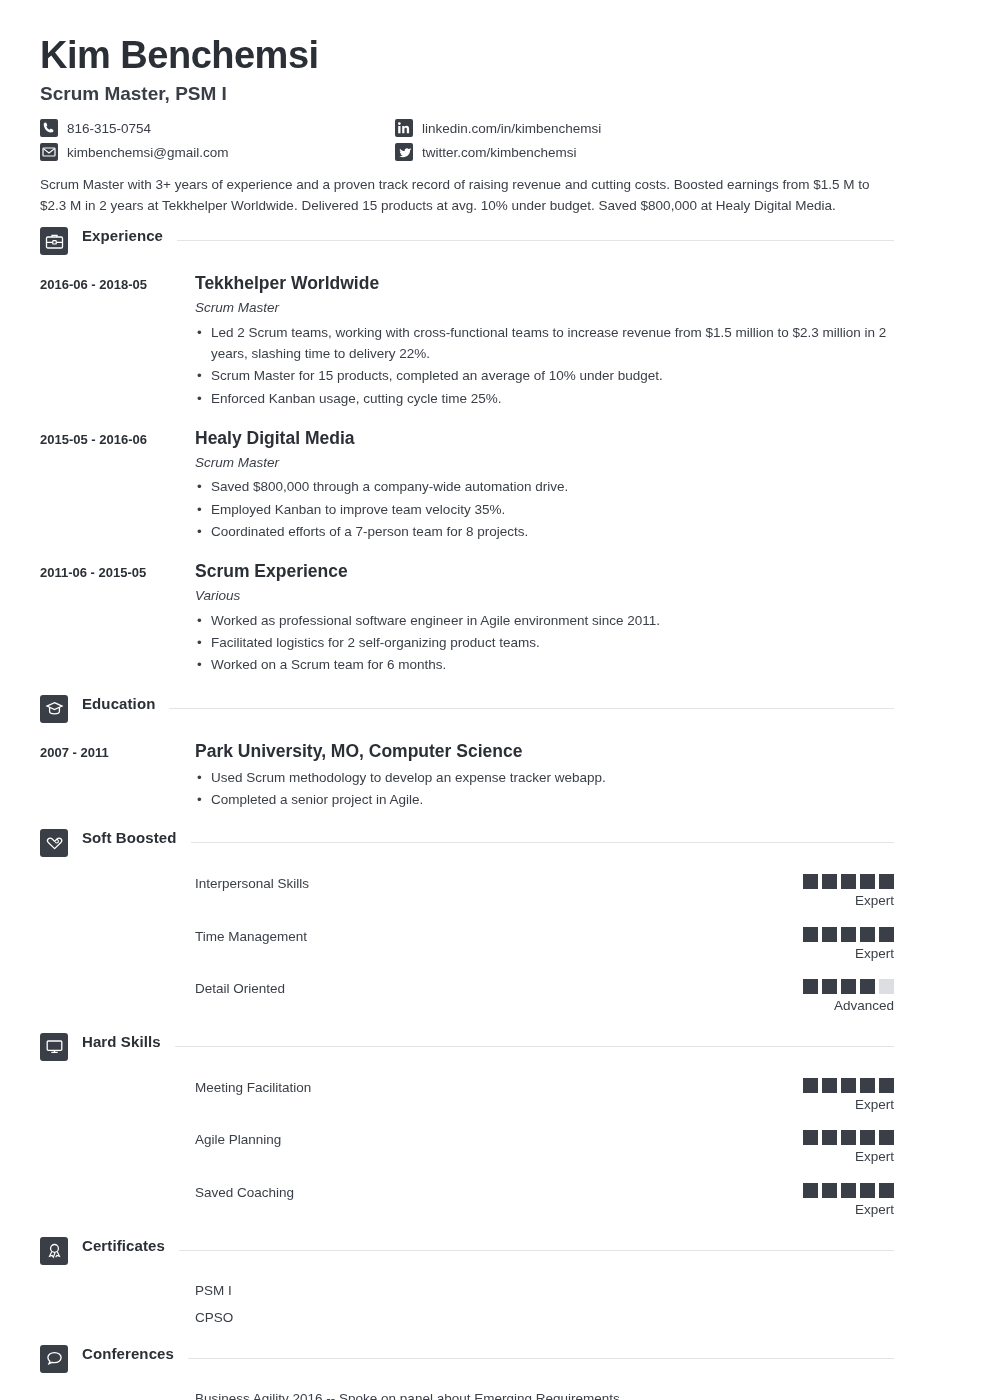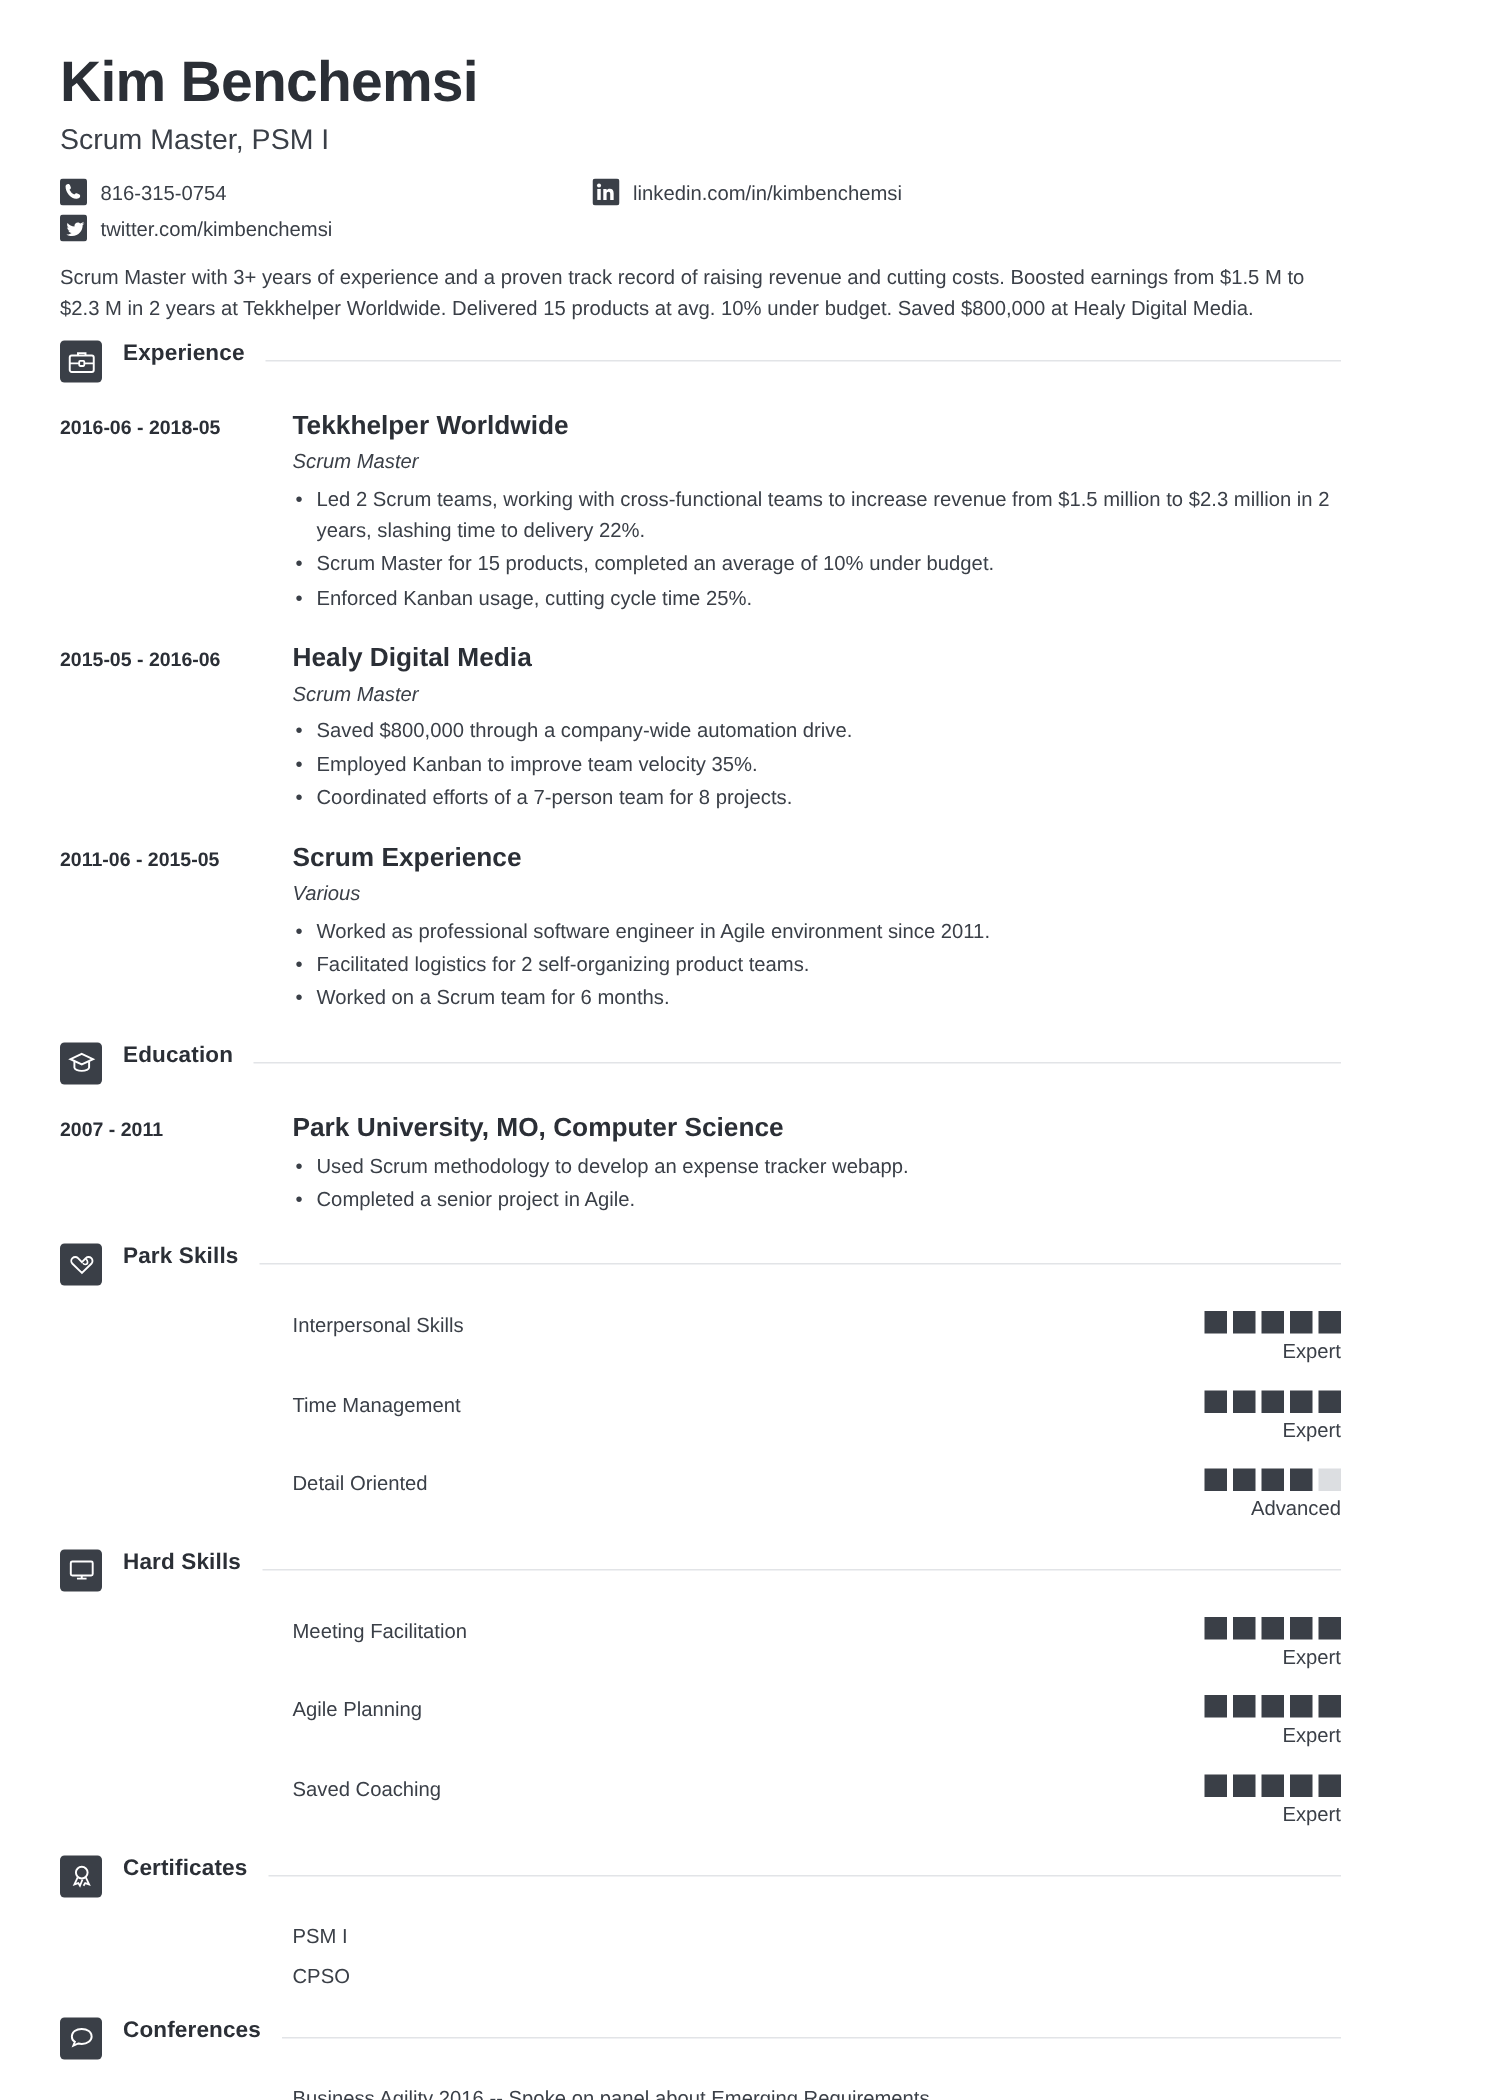--- a/index.html
+++ b/index.html
@@ -22,21 +22,21 @@
   .name {
     font-size: 38px;
     font-weight: bold;
     letter-spacing: -0.5px;
     color: #2b2f36;
     line-height: 1.12;
     margin: 0 0 6px 0;
   }
   .jobtitle {
     font-size: 19px;
-    font-weight: normal;
+    font-weight: bold;
     color: #3a3f47;
     margin: 0 0 14px 0;
     line-height: 1.2;
   }
   .contact-grid {
     display: grid;
     grid-template-columns: 355px auto;
     grid-row-gap: 6px;
     margin-bottom: 14px;
   }
@@ -221,20 +221,30 @@
           <svg width="18" height="18" viewBox="0 0 18 18">
             <rect x="0" y="0" width="18" height="18" rx="2" fill="#3a3f47"></rect>
             <rect x="3.2" y="7" width="2.3" height="7.3" fill="#ffffff"></rect>
             <circle cx="4.35" cy="4.6" r="1.35" fill="#ffffff"></circle>
             <path d="M7.2 7h2.2v1c.45-.75 1.2-1.15 2.15-1.15 1.6 0 2.55 1 2.55 2.9v4.55h-2.3v-4.1c0-.95-.4-1.45-1.15-1.45-.8 0-1.25.55-1.25 1.5v4.05H7.2z" fill="#ffffff"></path>
           </svg>
         </span>
         <span class="ctext">linkedin.com/in/kimbenchemsi</span>
       </div>
 
+      <div class="contact-item">
+        <span class="cicon">
+          <svg width="18" height="18" viewBox="0 0 18 18">
+            <rect x="0" y="0" width="18" height="18" rx="2" fill="#3a3f47"></rect>
+            <rect x="3" y="5" width="12" height="8" rx="0.8" fill="none" stroke="#ffffff" stroke-width="1.2"></rect>
+            <path d="M3.4 5.6 L9 10 L14.6 5.6" fill="none" stroke="#ffffff" stroke-width="1.2"></path>
+          </svg>
+        </span>
+        <span class="ctext">kimbenchemsi@gmail.com</span>
+      </div>
 
       <div class="contact-item">
         <span class="cicon">
           <svg width="18" height="18" viewBox="0 0 18 18">
             <rect x="0" y="0" width="18" height="18" rx="2" fill="#3a3f47"></rect>
             <path d="M15 5.4c-.45.3-.95.5-1.45.6-.4-.45-1-.75-1.65-.75-1.25 0-2.25 1-2.25 2.25 0 .2.02.35.06.5-1.9-.1-3.55-1-4.65-2.35-.2.35-.3.75-.3 1.15 0 .8.4 1.5 1 1.9-.35 0-.7-.1-.95-.25 0 1.1.75 2 1.8 2.2-.2.05-.4.1-.6.1-.15 0-.3 0-.45-.05.3.95 1.15 1.6 2.2 1.6-.8.6-1.8 1-2.9 1-.2 0-.4 0-.6-.05 1.1.7 2.4 1.1 3.8 1.1 4.55 0 7.05-3.75 7.05-7 0-.1 0-.2-.01-.3.5-.35.9-.8 1.2-1.3-.45.2-.9.35-1.4.4.5-.3.85-.75 1.05-1.25z" fill="#ffffff"></path>
           </svg>
         </span>
         <span class="ctext">twitter.com/kimbenchemsi</span>
       </div>
@@ -326,21 +336,21 @@
   <div class="sec-spacer"></div>
 
   <div class="section">
     <div class="sec-head">
       <span class="sec-icon">
         <svg width="19" height="19" viewBox="0 0 19 19">
           <path d="M9.6 14.6 L3.3 8.5 a2.6 2.6 0 0 1 3.7-3.7 L9.6 7.4 l2.6-2.6 a2.6 2.6 0 0 1 3.7 3.7 z" fill="none" stroke="#ffffff" stroke-width="1.25"></path>
           <path d="M12.1 5.1 c.8.7 1.3 1.5 1.3 2.3 0 .9-.7 1.6-1.6 1.6-.7 0-1.2-.4-1.5-.9" fill="none" stroke="#ffffff" stroke-width="1.1"></path>
         </svg>
       </span>
-      <span class="sec-title">Park Skills</span>
+      <span class="sec-title">Soft Boosted</span>
       <span class="sec-rule"></span>
     </div>
 
     <div class="skill-row">
       <div class="skill-name">Interpersonal Skills</div>
       <div class="skill-rate">
         <div class="squares">
           <span class="sq"></span>
           <span class="sq"></span>
           <span class="sq"></span>

